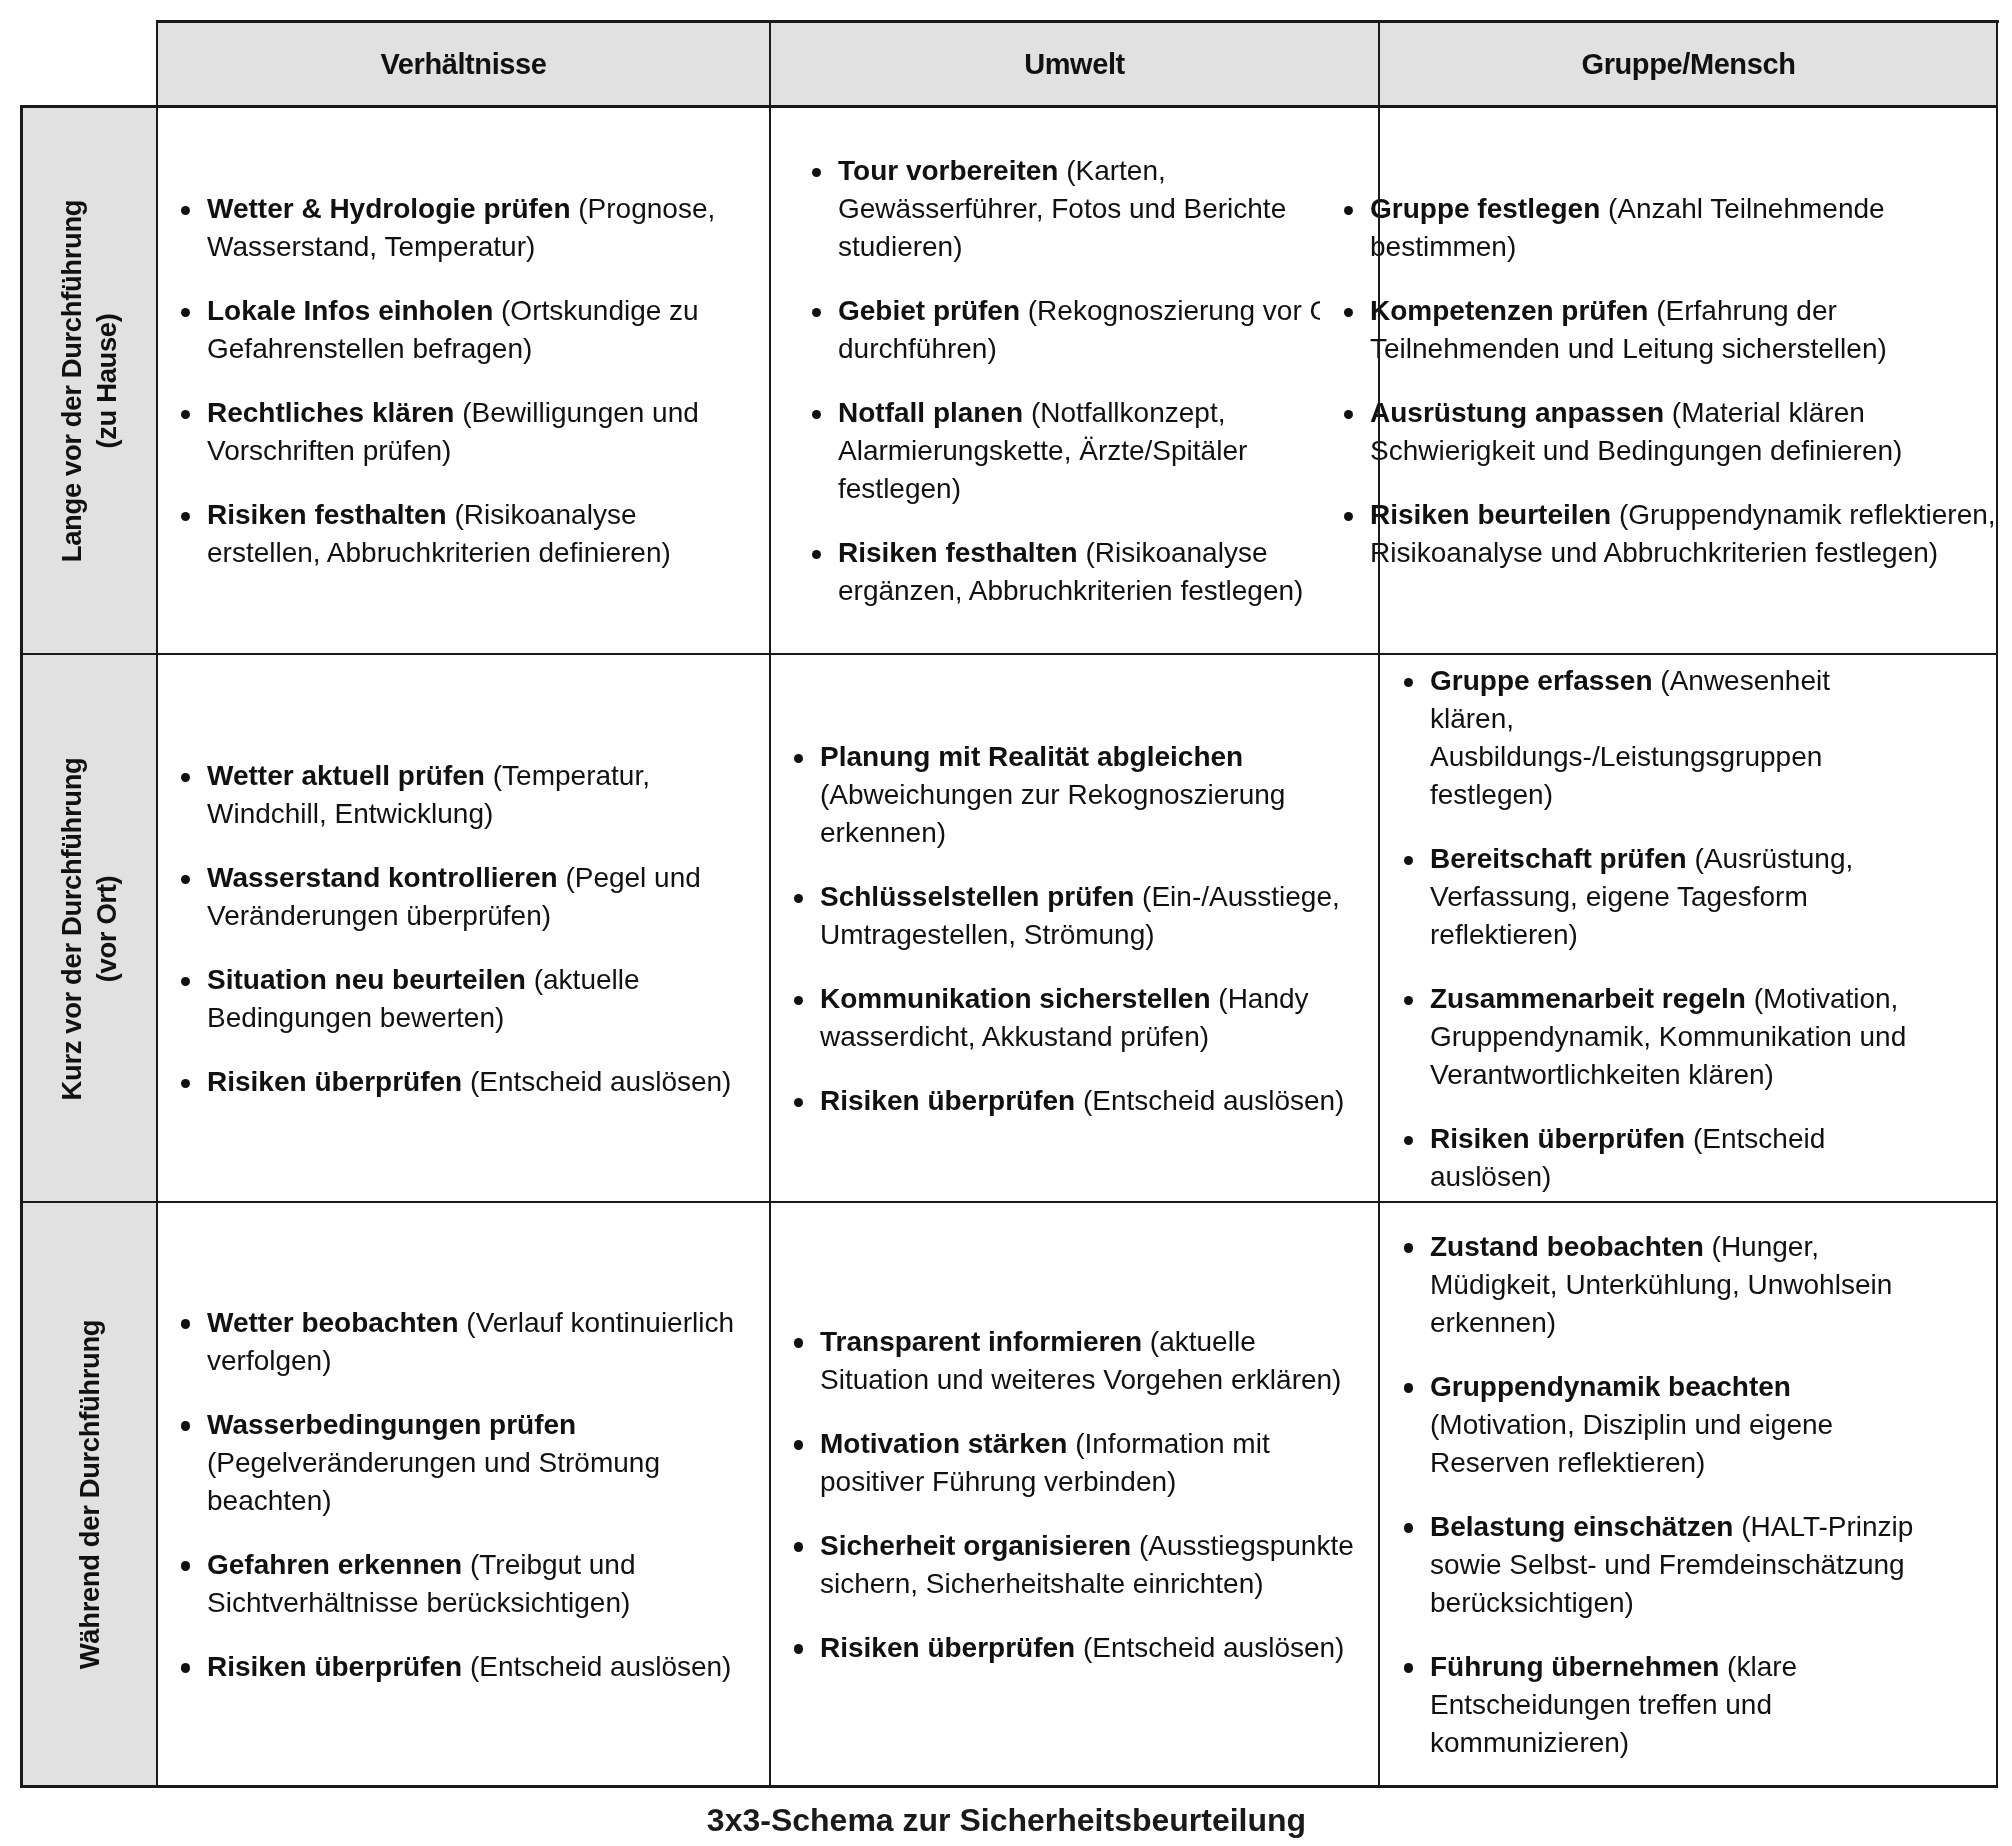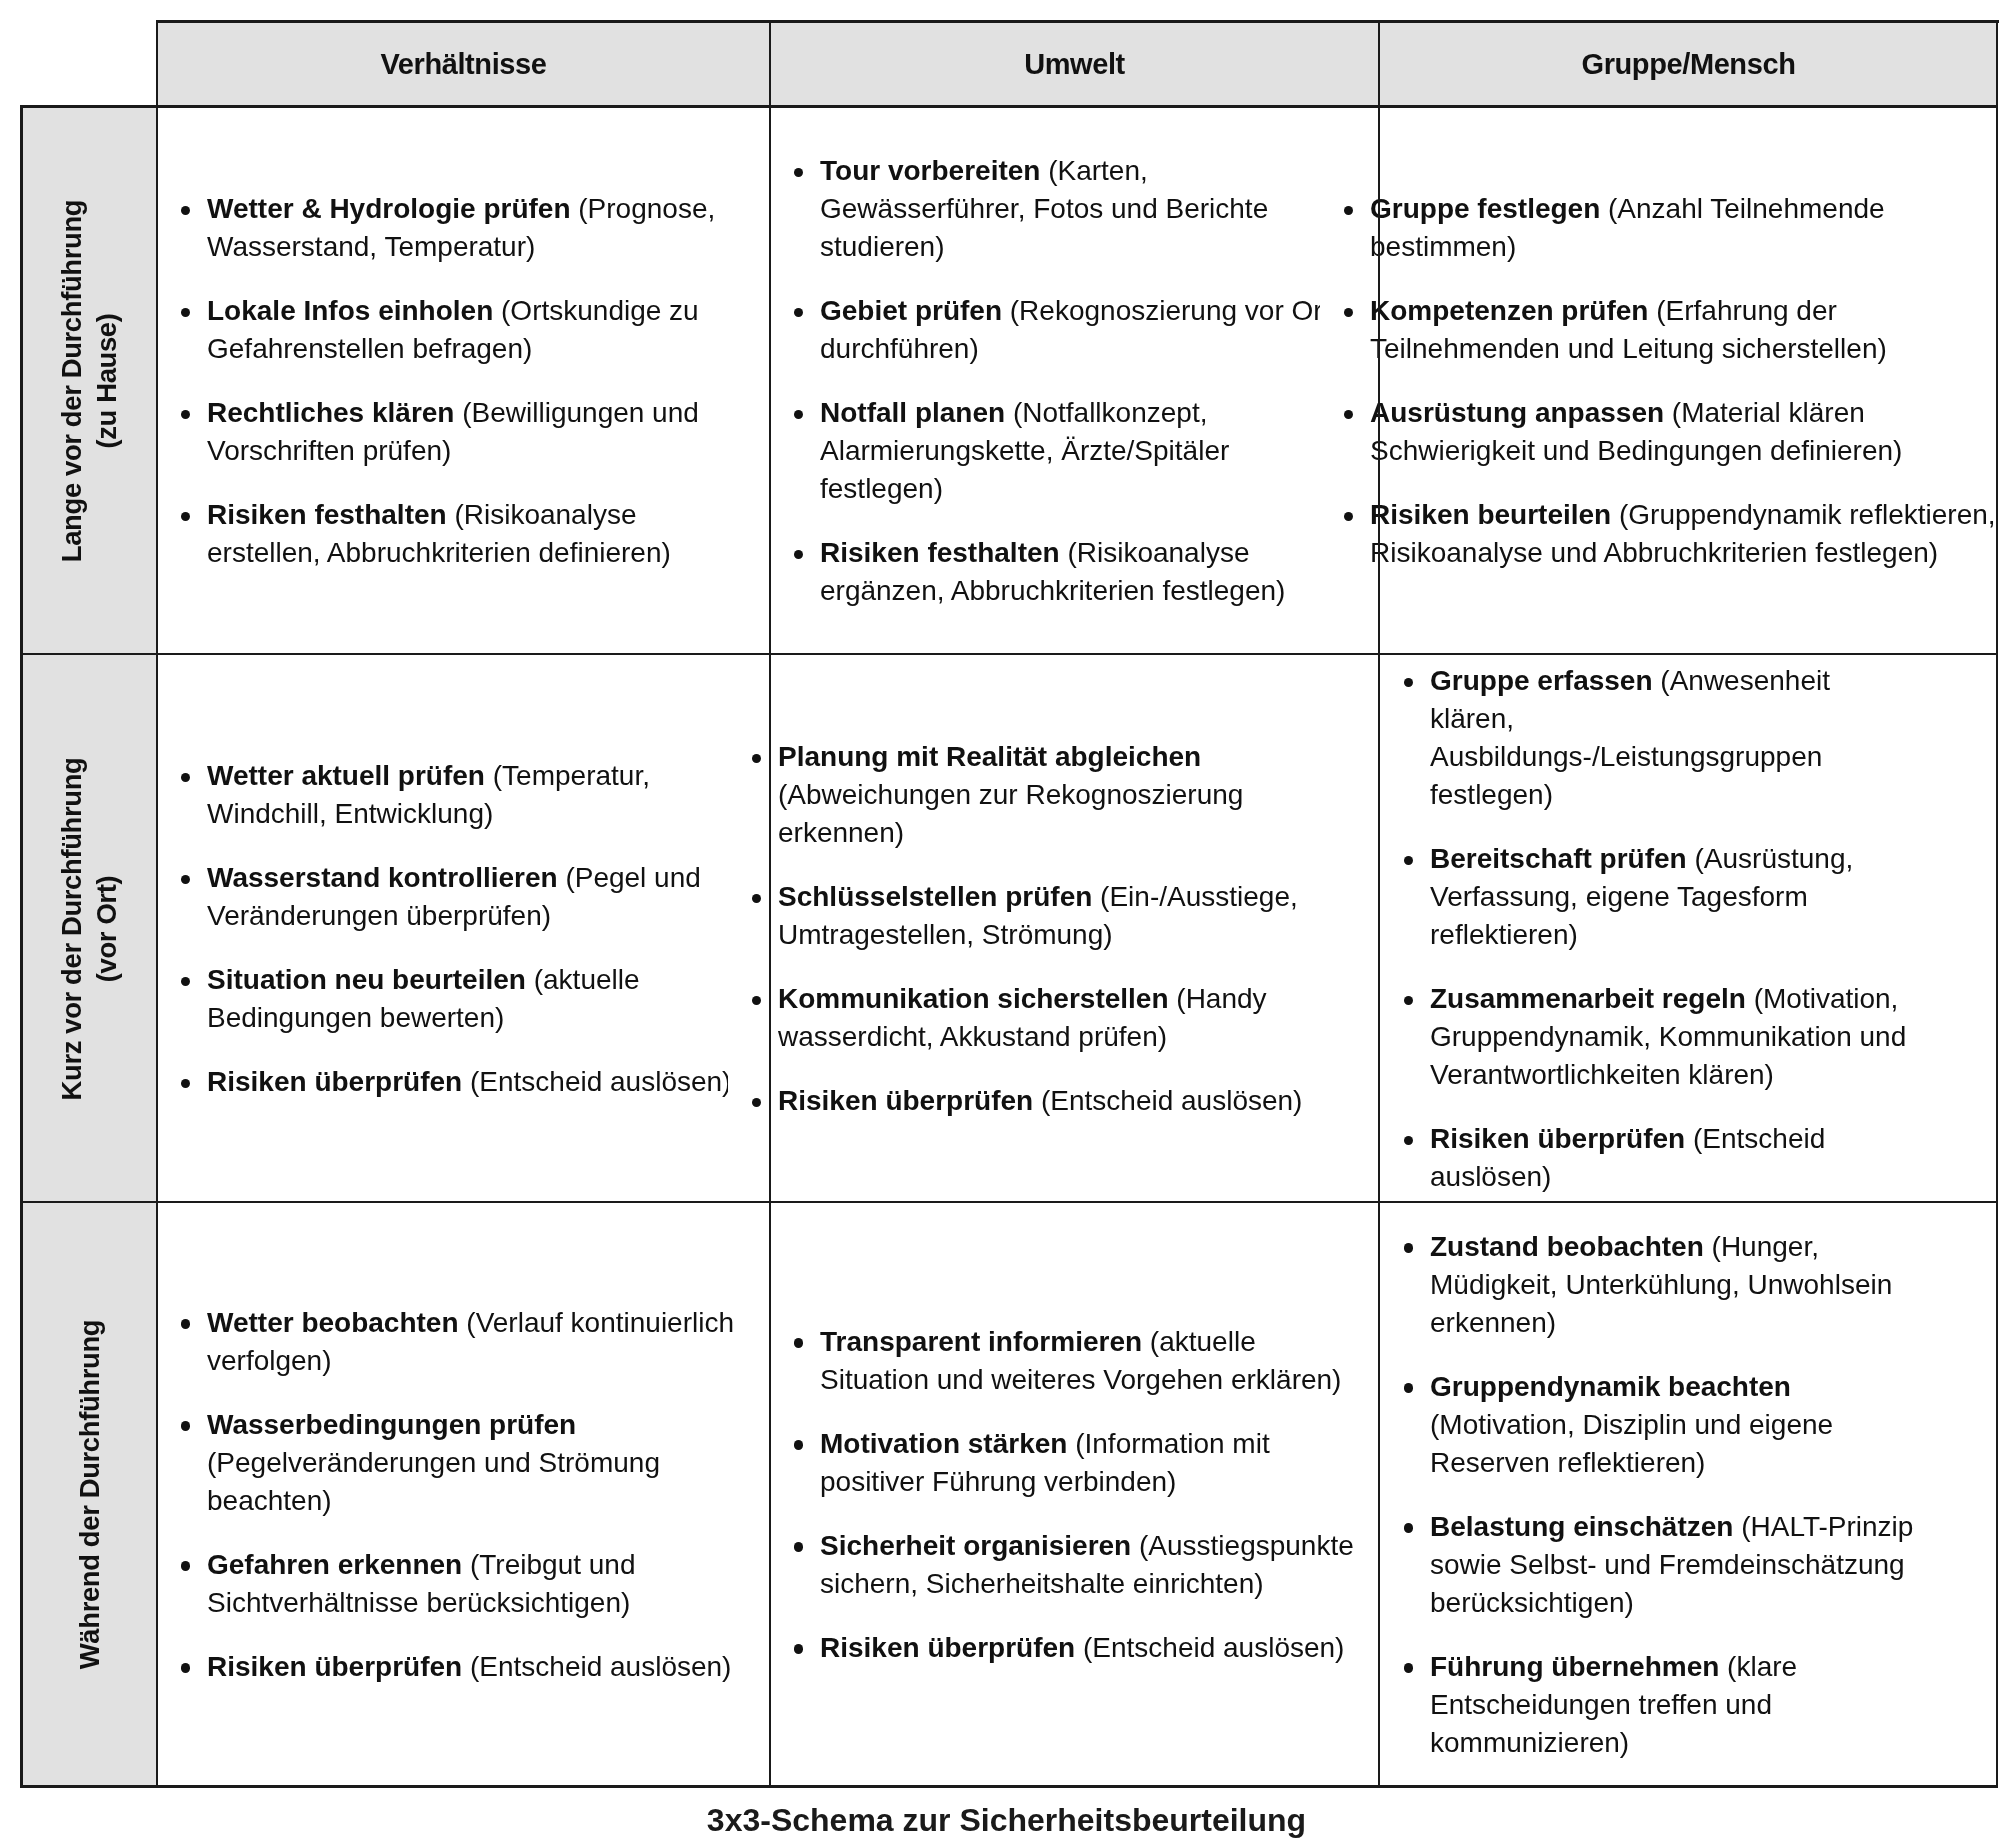--- a/index.html
+++ b/index.html
@@ -81,21 +81,21 @@
   </div>
 
   <div class="cell" id="c-0-0" style="left:157px;top:107px;width:613px;height:548px;">
       <ul class="items">
         <li><span class="bullet"></span><b>Wetter &amp; Hydrologie prüfen</b><span> (Prognose, Wasserstand, Temperatur)</span></li>
         <li><span class="bullet"></span><b>Lokale Infos einholen</b><span> (Ortskundige zu Gefahrenstellen befragen)</span></li>
         <li><span class="bullet"></span><b>Rechtliches klären</b><span> (Bewilligungen und Vorschriften prüfen)</span></li>
         <li><span class="bullet"></span><b>Risiken festhalten</b><span> (Risikoanalyse erstellen, Abbruchkriterien definieren)</span></li>
       </ul>
     </div>
-  <div class="cell" id="c-0-1" style="left:770px;top:107px;width:609px;height:548px;">
+  <div class="cell" id="c-0-1" style="left:770px;top:107px;width:609px;height:548px;padding-left:18px;">
       <ul class="items">
         <li><span class="bullet"></span><b>Tour vorbereiten</b><span> (Karten, Gewässerführer, Fotos und Berichte studieren)</span></li>
         <li><span class="bullet"></span><b>Gebiet prüfen</b><span> (Rekognoszierung vor Ort durchführen)</span></li>
         <li><span class="bullet"></span><b>Notfall planen</b><span> (Notfallkonzept, Alarmierungskette, Ärzte/Spitäler festlegen)</span></li>
         <li><span class="bullet"></span><b>Risiken festhalten</b><span> (Risikoanalyse ergänzen, Abbruchkriterien festlegen)</span></li>
       </ul>
     </div>
   <div class="cell" id="c-0-2" style="left:1320px;top:107px;width:716px;height:548px;">
       <ul class="items">
         <li><span class="bullet"></span><b>Gruppe festlegen</b><span> (Anzahl Teilnehmende bestimmen)</span></li>
@@ -106,21 +106,21 @@
     </div>
 
   <div class="cell" id="c-1-0" style="left:157px;top:655px;width:613px;height:548px;">
       <ul class="items">
         <li><span class="bullet"></span><b>Wetter aktuell prüfen</b><span> (Temperatur, Windchill, Entwicklung)</span></li>
         <li><span class="bullet"></span><b>Wasserstand kontrollieren</b><span> (Pegel und Veränderungen überprüfen)</span></li>
         <li><span class="bullet"></span><b>Situation neu beurteilen</b><span> (aktuelle Bedingungen bewerten)</span></li>
         <li><span class="bullet"></span><b>Risiken überprüfen</b><span> (Entscheid auslösen)</span></li>
       </ul>
     </div>
-  <div class="cell" id="c-1-1" style="left:728px;top:655px;width:646px;height:548px;">
+  <div class="cell" id="c-1-1" style="left:770px;top:655px;width:646px;height:548px;">
       <ul class="items">
         <li><span class="bullet"></span><b>Planung mit Realität abgleichen</b><span> (Abweichungen zur Rekognoszierung erkennen)</span></li>
         <li><span class="bullet"></span><b>Schlüsselstellen prüfen</b><span> (Ein-/Ausstiege, Umtragestellen, Strömung)</span></li>
         <li><span class="bullet"></span><b>Kommunikation sicherstellen</b><span> (Handy wasserdicht, Akkustand prüfen)</span></li>
         <li><span class="bullet"></span><b>Risiken überprüfen</b><span> (Entscheid auslösen)</span></li>
       </ul>
     </div>
   <div class="cell" id="c-1-2" style="left:1380px;top:655px;width:552px;height:548px;">
       <ul class="items">
         <li><span class="bullet"></span><b>Gruppe erfassen</b><span> (Anwesenheit klären, Ausbildungs-/Leistungsgruppen festlegen)</span></li>

